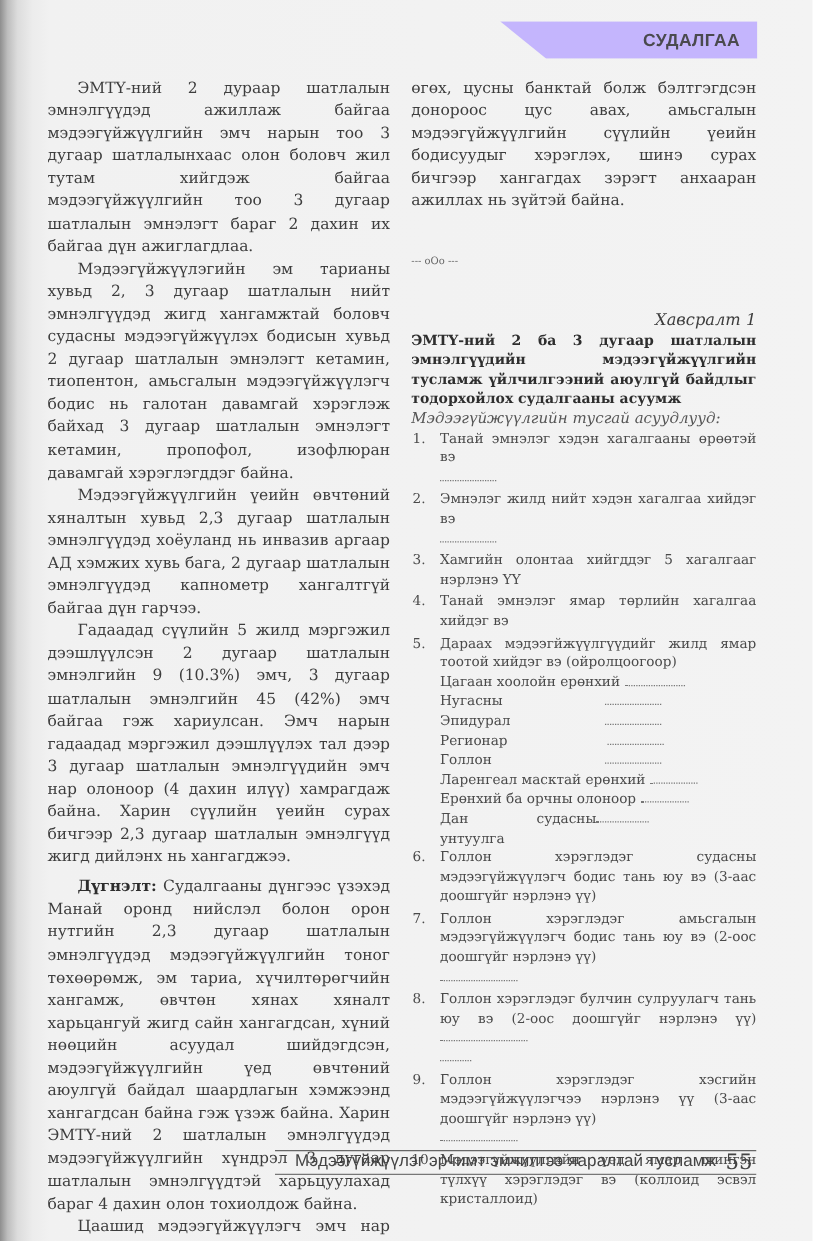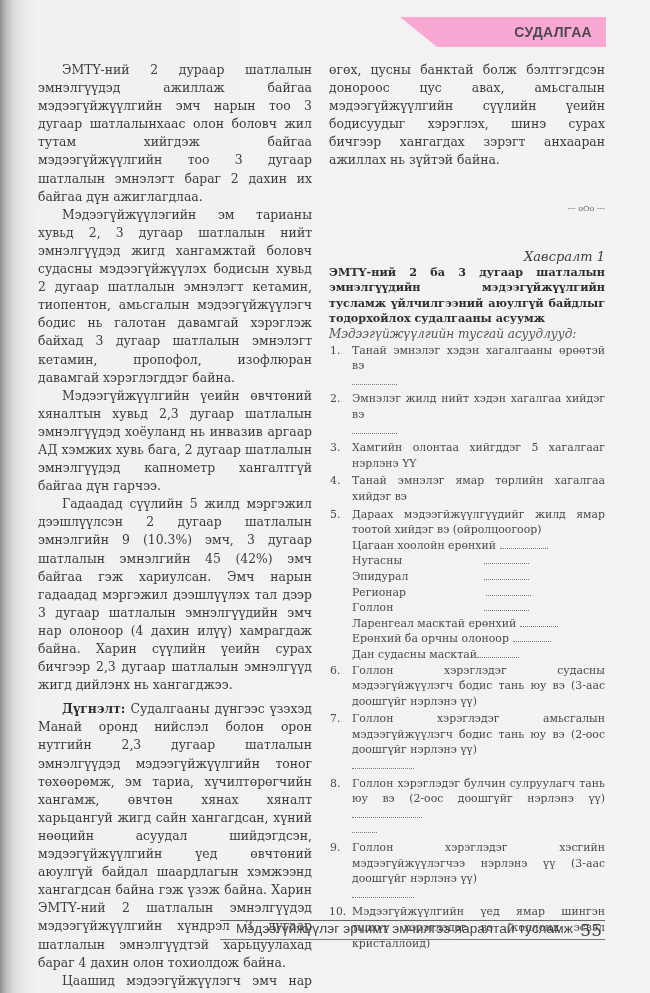--- a/index.html
+++ b/index.html
@@ -7,41 +7,41 @@
     width: 650px; height: 993px; overflow: hidden; position: relative;
     background: linear-gradient(to right, #8e8e8e 0px, #bdbdbd 6px, #dcdcdc 14px, #ececec 26px, #f1f1f1 40px, #f3f3f3 100%);
     font-family: "DejaVu Serif", serif;
     color: #3a3a3a;
   }
   .page { position: absolute; inset: 0; }
 
   
   .header-tab {
     position: absolute; left: 400px; top: 17px; width: 206px; height: 30px;
-    background: #f9a8d4;
+    background: #c4b5fd;
     clip-path: polygon(0 0, 100% 0, 100% 100%, 18% 100%);
   }
   .header-tab-label {
     position: absolute; right: 14px; top: 7px;
     font-family: "Liberation Sans", sans-serif; font-weight: bold;
     font-size: 14px; letter-spacing: 0.3px; color: #4a4a4e;
   }
 
   
   .col {
     position: absolute; font-size: 12.4px; line-height: 18.1px;
     text-align: justify; color: #3d3d3d;
   }
   .col-left { left: 38px; top: 61px; width: 274px; }
   .col-right { left: 329px; top: 61px; width: 276px; }
   .col p { margin: 0; text-indent: 24px; }
   .col p.gap { margin-top: 6px; }
   .col b { color: #2e2e2e; }
 
-  .separator { text-align: right; font-size: 8px; color: #666; margin: 30px 0 30px 0; text-indent: 0 !important; }
+  .separator { text-align: left; font-size: 8px; color: #666; margin: 30px 0 30px 0; text-indent: 0 !important; }
   .appendix-label { text-align: right; font-style: italic; font-size: 13px; margin: 0; text-indent: 0 !important; line-height: 17px; }
   .appendix-title { font-weight: bold; font-size: 11.2px; line-height: 15.6px; text-indent: 0 !important; color: #2e2e2e; text-align: justify; margin: 0; }
   .section-heading { font-style: italic; font-size: 12px; line-height: 15.6px; text-indent: 0 !important; margin: 0; color: #555; }
 
   .qlist { margin: 0; padding: 0; list-style: none; font-size: 10.9px; line-height: 15.6px; color: #4a4a4a; }
   .qitem { position: relative; padding-left: 23px; margin: 0 0 2px 0; text-align: justify; }
   .qnum { position: absolute; left: 1px; top: 0; }
   .qitem.wide-num .qnum { left: 0; }
   .blank { display: inline-block; border-bottom: 1px dotted #777; height: 10px; vertical-align: baseline; }
   .note { text-indent: -23px; padding-left: 23px; margin: 0 0 2px 0; font-size: 10.9px; line-height: 15.6px; color: #4a4a4a; text-align: justify; }
@@ -132,21 +132,21 @@
         </div>
       <div class="sub-row">
           <span class="sub-label">Ларенгеал масктай ерөнхий</span>
           <span class="blank" style="width:38px;margin-left:4px"></span>
         </div>
       <div class="sub-row">
           <span class="sub-label">Ерөнхий ба орчны олоноор</span>
           <span class="blank" style="width:38px;margin-left:4px"></span>
         </div>
       <div class="sub-row">
-          <span class="sub-label" style="width:125px">Дан судасны масктай</span>
+          <span class="sub-label" style="width:125px">Дан судасны унтуулга</span>
           <span class="blank" style="width:42px"></span>
         </div>
     </div>
 
     <ul class="qlist">
       <li class="qitem">
         <span class="qnum">6.</span>
         <span>Голлон хэрэглэдэг судасны мэдээгүйжүүлэгч бодис тань юу вэ (3-аас доошгүйг нэрлэнэ үү)</span>
       </li>
       <li class="qitem">

